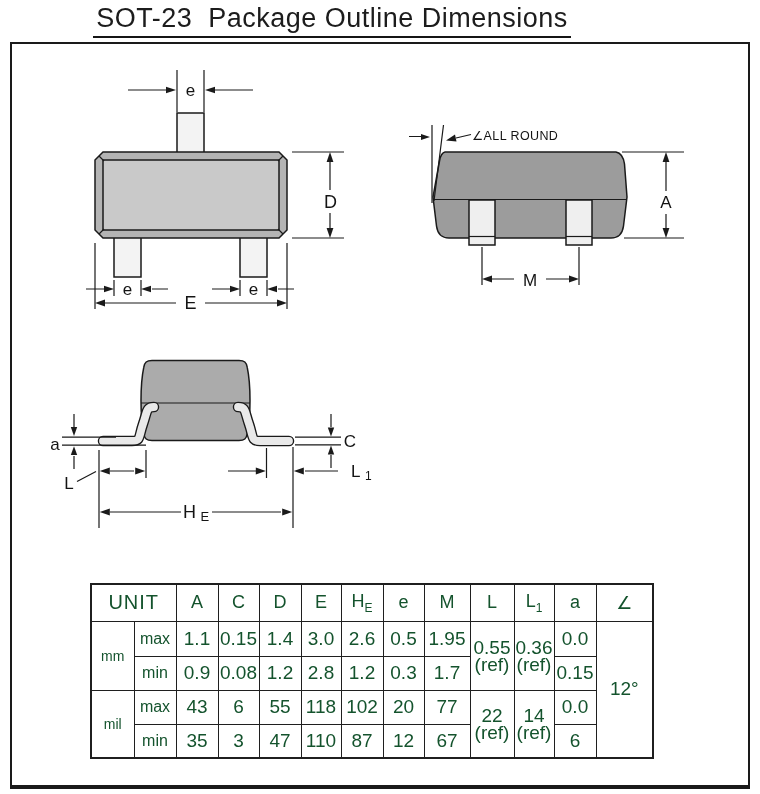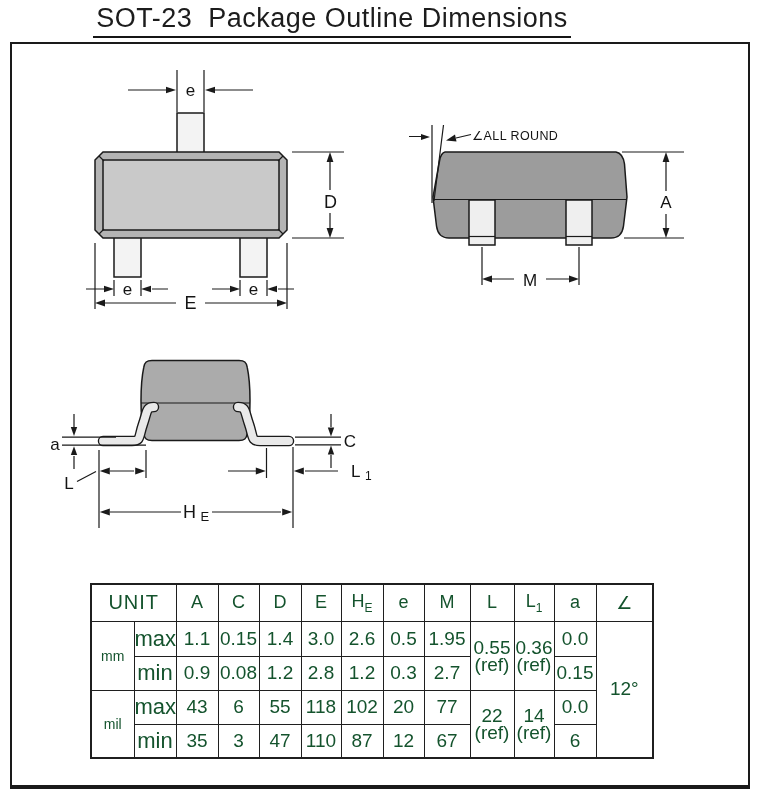--- a/index.html
+++ b/index.html
@@ -21,21 +21,21 @@
   #caption{position:absolute;left:377px;top:547px;font-size:22px;color:#111;white-space:pre;}
   table#mech{position:absolute;left:90px;top:583px;width:562px;height:174px;
         border-collapse:collapse;table-layout:fixed;}
   #mech th,#mech td{border:1.6px solid #1f1f1f;text-align:center;vertical-align:middle;
         padding:0;font-weight:normal;color:#14532d;}
   #mech{border:2.2px solid #1f1f1f;}
   #mech th{font-size:18px;}
   #mech th.unit-h{font-size:20px;letter-spacing:1px;}
   #mech td{font-size:19px;}
   #mech td.unitcell{font-size:14px;}
-  #mech td.mm-cell{font-size:22px;}
+  #mech td.mm-cell{font-size:16px;}
   #mech sub{font-size:12px;}
   #mech .ref-cell div{line-height:17px;}
 </style>
 </head>
 <body>
 
 <div id="page">
 
   <div id="title-wrap">
     <span id="page-title">SOT-23  Package Outline Dimensions</span>
@@ -243,21 +243,21 @@
       <td rowspan="4">12°</td>
     </tr>
     <tr style="height:34px">
       <td class="mm-cell">min</td>
       <td>0.9</td>
       <td>0.08</td>
       <td>1.2</td>
       <td>2.8</td>
       <td>1.2</td>
       <td>0.3</td>
-      <td>2.7</td>
+      <td>1.7</td>
       <td>0.15</td>
     </tr>
     <tr style="height:34px">
       <td rowspan="2" class="unitcell">mil</td>
       <td class="mm-cell">max</td>
       <td>43</td>
       <td>6</td>
       <td>55</td>
       <td>118</td>
       <td>102</td>

